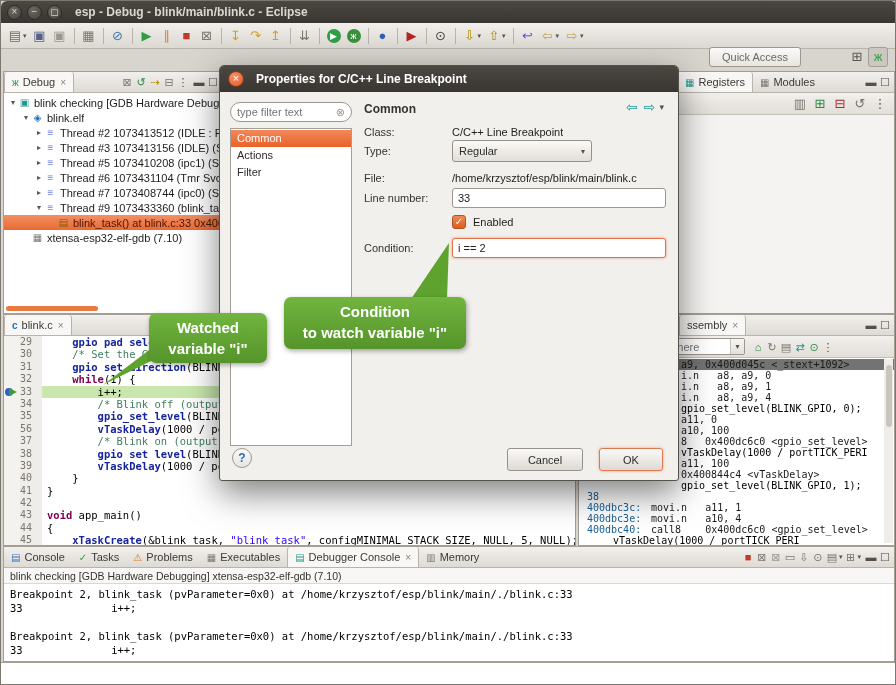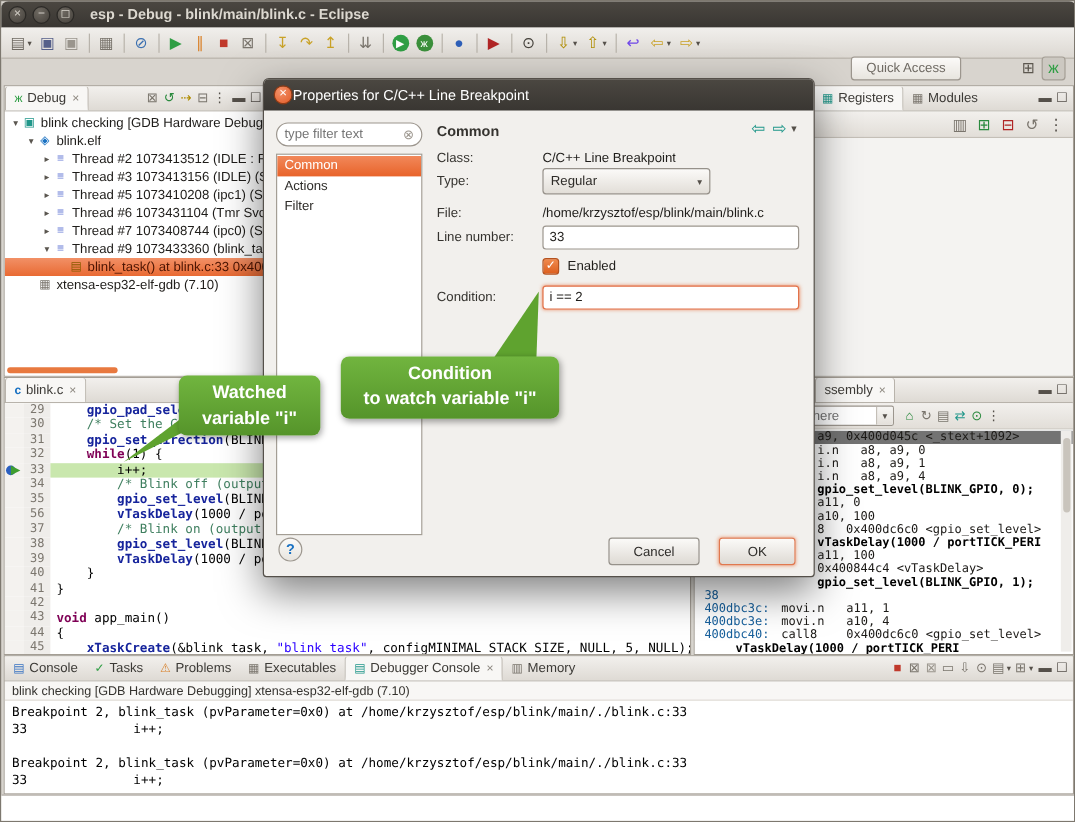--- a/index.html
+++ b/index.html
@@ -44,52 +44,52 @@
 .trow{display:flex;align-items:center;height:15px;font-size:11px;white-space:nowrap;color:#1f1d1a;overflow:hidden}
 .tarrow{width:10px;font-size:8px;color:#5a564f;text-align:center;flex:none}
 .tico{width:13px;font-size:10px;margin-right:3px;flex:none;text-align:center}
 .tlabel{overflow:hidden}
 .trow.sel{background:linear-gradient(#F29066,#E96A33);color:#4d1503}
 .hscroll{position:absolute;left:2px;bottom:2px;width:92px;height:5px;border-radius:3px;background:#E8793F}
 
 .ebody{position:absolute;left:0;top:21px;right:0;bottom:0;background:#fff;overflow:hidden}
 .crow{display:flex;height:12.4px;line-height:12.4px;font-family:"DejaVu Sans Mono",monospace;font-size:10.5px;white-space:pre}
 .cgut{width:16px;background:#F4F2EF;position:relative;flex:none}
-.cln{width:22px;background:#EFEDEA;color:#7b766e;text-align:center;padding-right:0;font-size:10px;flex:none}
+.cln{width:22px;background:#EFEDEA;color:#7b766e;text-align:left;padding-right:0;font-size:10px;flex:none}
 .ccode{flex:1;padding-left:5px;overflow:hidden}
 .crow.cur .ccode{background:#C9E7AD}
 .bpdot{position:absolute;left:1px;top:2px;width:8px;height:8px;border-radius:50%;background:#2b5fc0}
 .pcarrow{position:absolute;left:5px;top:2px;width:0;height:0;border-left:8px solid #3f9e2f;border-top:4px solid transparent;border-bottom:4px solid transparent}
 .sy-p{color:#000}.sy-c{color:#3F7F5F}.sy-k{color:#7F0055;font-weight:bold}.sy-s{color:#2A00FF}.sy-f{color:#16249c;font-weight:bold}
 
 .rtoolbar{height:22px;display:flex;justify-content:flex-end;align-items:center;background:linear-gradient(#f2f0ed,#e2ded8);border-bottom:1px solid #c4bfb7;padding-right:4px}
 .regbody{position:absolute;left:0;top:43px;right:0;bottom:0;background:#F4F3F1}
 
 .dtoolbar{height:22px;display:flex;align-items:center;background:linear-gradient(#f2f0ed,#e2ded8);border-bottom:1px solid #c4bfb7;padding-left:24px}
 .loccombo{width:142px;height:17px;border:1px solid #9c968e;border-radius:2px;background:#fff;display:flex;align-items:center;overflow:hidden;flex:none}
 .loccombo input{flex:1;min-width:0;border:none;outline:none;font-size:11px;padding:0 3px;color:#8a857d;background:transparent;font-family:inherit}
 .locarr{width:14px;font-size:8px;color:#55504a;text-align:center;border-left:1px solid #c4bfb7;height:100%;line-height:16px;background:linear-gradient(#f7f6f4,#e4e0da);flex:none}
 #disasm-body{position:absolute;left:0;top:43px;right:0;bottom:0;background:#fff;overflow:hidden;font-family:"DejaVu Sans Mono",monospace;font-size:10px;padding-top:1px}
 .arow{height:11px;line-height:11px;white-space:pre;color:#1c1a17}
 .arow.apc{background:#737373}
-.arow.asrc{font-weight:bold;color:#000}
+.arow.asrc{font-weight:normal;color:#000}
 .aaddr{color:#17609c;display:inline-block;width:64px}
 .alno{color:#17609c}
 .vtrack{position:absolute;right:1px;top:44px;width:9px;bottom:2px;background:#EFEDEA}
 .vthumb{position:absolute;right:2px;top:50px;width:6px;height:62px;border-radius:3px;background:#C9C4BC}
 
 .csubtitle{position:absolute;left:0;top:21px;right:0;height:16px;background:#F8F7F5;border-bottom:1px solid #DBD7D1;font-size:10.5px;color:#35332f;padding:2px 6px;white-space:nowrap}
 #console-body{position:absolute;left:0;top:37px;right:0;bottom:0;background:#fff;overflow:hidden;font-family:"DejaVu Sans Mono",monospace;font-size:10.5px;line-height:14px;padding:3px 6px;color:#000}
 .conline{white-space:pre}
 .statusbar{position:absolute;left:0;top:661px;width:896px;height:24px;background:#fff;border-top:1px solid #A49E95}
 
 .dialog{position:absolute;left:218px;top:64px;width:460px;height:416px;background:#F2F0ED;border:1px solid #55504a;border-radius:5px 5px 3px 3px;box-shadow:0 12px 34px rgba(0,0,0,.5);z-index:10}
 .dtitlebar{height:26px;background:linear-gradient(#4b4741,#393632);border-radius:4px 4px 0 0;display:flex;align-items:center;padding:0 8px}
 .dclose{width:16px;height:16px;border-radius:50%;background:radial-gradient(circle at 35% 30%,#f4926a,#e05a26);border:1px solid #8e3a14;color:#fff;font-size:11px;line-height:13px;text-align:center;flex:none}
-.dtitle{color:#fff;font-size:12px;font-weight:normal;white-space:nowrap}
+.dtitle{color:#fff;font-size:12px;font-weight:bold;margin-left:12px;white-space:nowrap}
 .dfilter{position:absolute;left:10px;top:36px;width:122px;height:20px;border:1px solid #9c968e;border-radius:10px;background:#fff;display:flex;align-items:center;padding:0 6px}
 .dfilter input{flex:1;min-width:0;border:none;outline:none;font-size:11px;font-family:inherit;color:#333;background:transparent}
 .dfclear{color:#9c968e;font-size:11px;flex:none}
 .dlist{position:absolute;left:10px;top:62px;width:122px;height:318px;background:#fff;border:1px solid #a49e95;padding-top:1px;overflow:hidden}
 .dlitem{height:17px;line-height:17px;padding-left:6px;font-size:11px;color:#2e2c29}
 .dlitem.dlsel{background:linear-gradient(#F2885A,#E8632A);color:#fff}
 .dhead{position:absolute;left:144px;top:36px;font-size:12px;font-weight:bold;color:#35332f}
 .dnav{position:absolute;right:14px;top:33px;display:flex;align-items:center}
 .dnavb{color:#21978a;font-size:14px;margin-left:6px}
 .dnavd{color:#55504a;font-size:9px;margin-left:4px}

